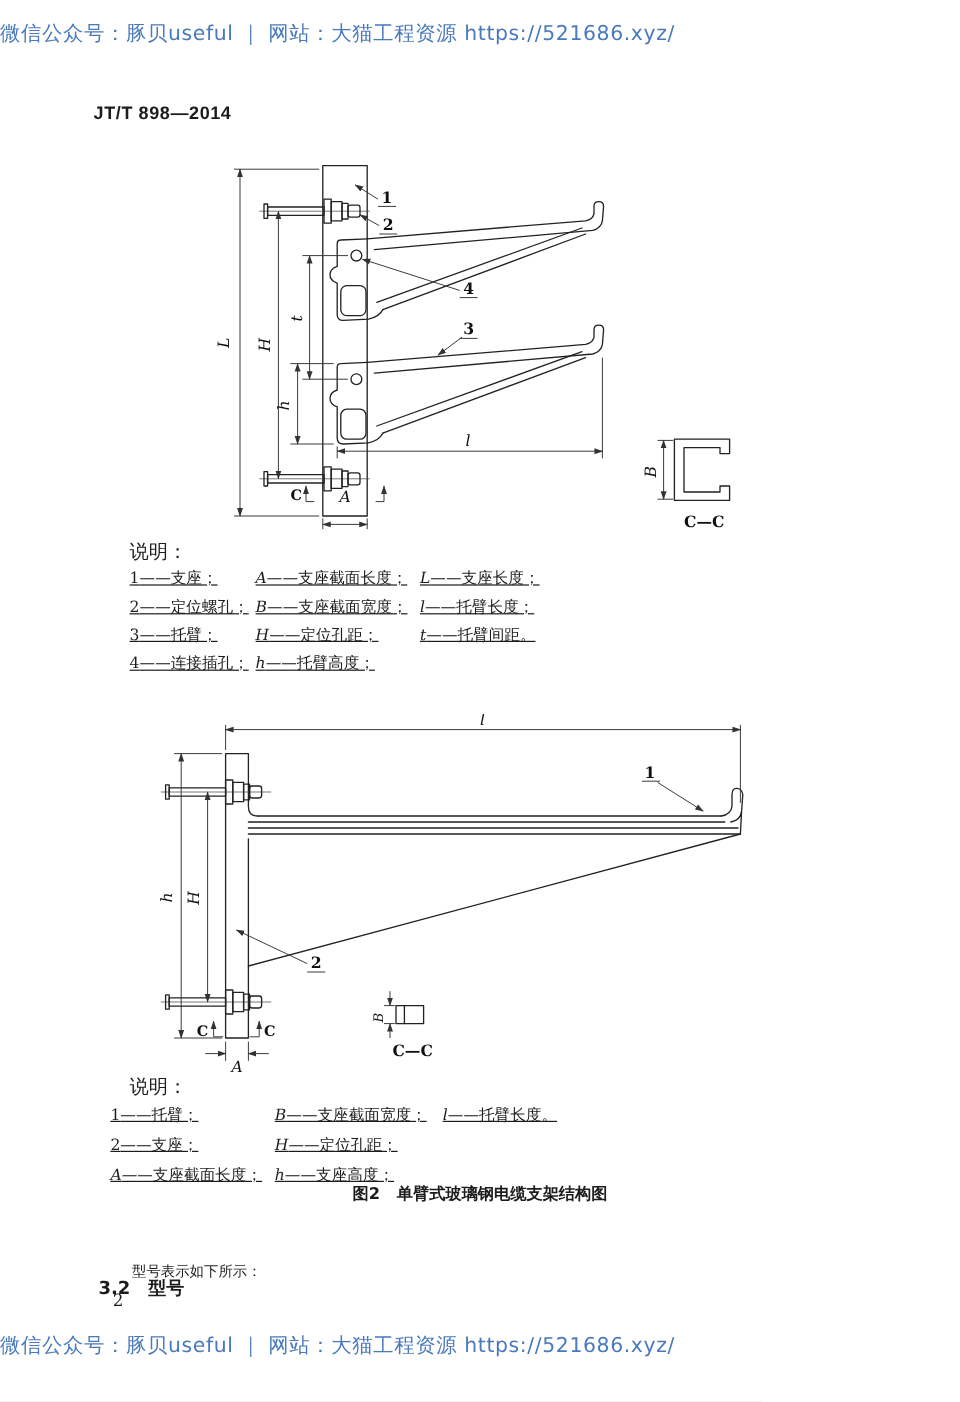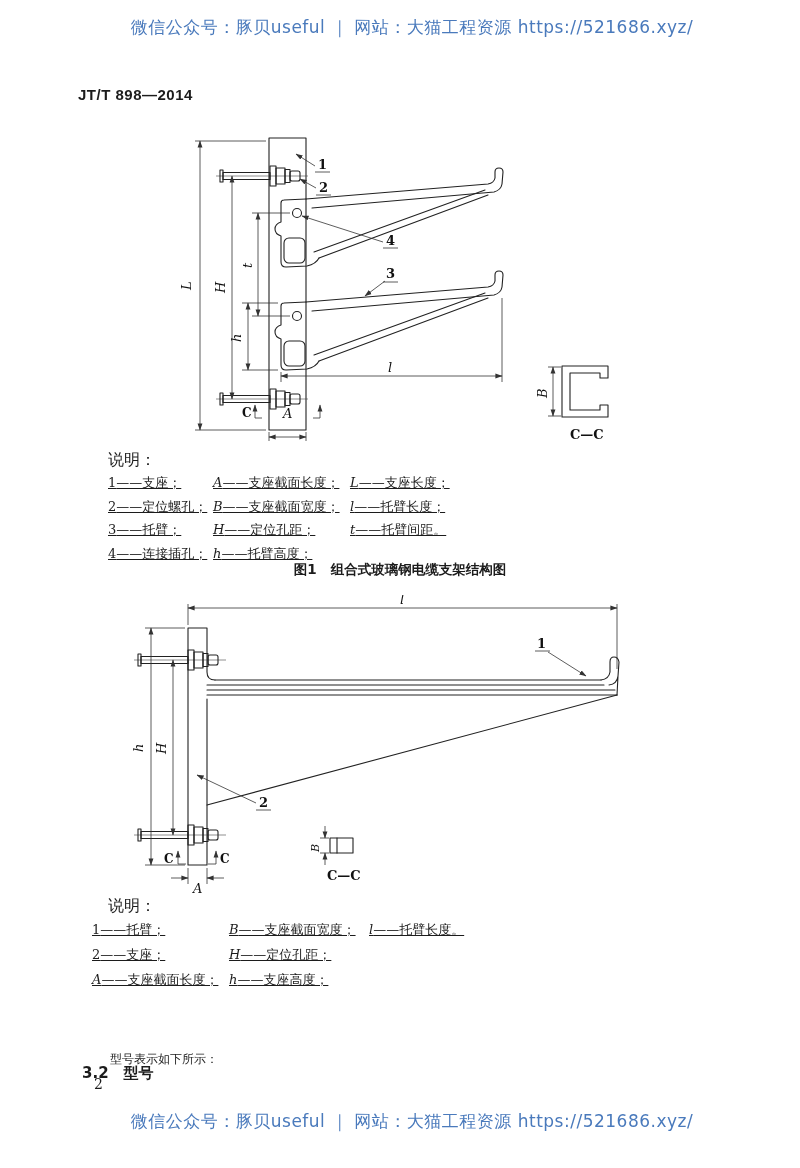--- a/index.html
+++ b/index.html
@@ -1,19 +1,19 @@
 <!DOCTYPE html>
 <html><head>
 <meta charset="utf-8">
 <style>
   html,body{margin:0;padding:0;background:#e8e8e8;}
   .page{position:relative;width:800px;height:1168px;margin:0 auto;background:#ffffff;overflow:hidden;
         font-family:"DejaVu Sans","Liberation Sans",sans-serif;color:#1c1c1c;}
   .abs{position:absolute;}
-  .watermark{width:736px;text-align:center;font-size:17px;letter-spacing:.5px;padding-left:44px;}
+  .watermark{width:736px;font-size:17px;letter-spacing:.5px;}
   .std-no{font-family:"Liberation Sans",sans-serif;font-weight:bold;font-size:15px;letter-spacing:.5px;text-align:right;}
   .legend-head{font-size:16px;}
   .legend{display:grid;font-size:13px;line-height:23.5px;white-space:nowrap;text-decoration:underline;}
   .legend.l1{grid-template-columns:105px 137px 1fr;}
   .legend.l2{grid-template-columns:137px 140px 1fr;line-height:25px;}
   .lg-cell .sym{font-family:"DejaVu Serif","Liberation Serif",serif;}
   .lg-cell .sym.it{font-style:italic;}
   .fig-caption{width:800px;text-align:center;font-weight:bold;font-size:13.5px;}
   .fig-caption .gap{display:inline-block;width:14px;}
   .sec-head{font-weight:bold;font-size:15px;}
@@ -161,23 +161,20 @@
       <div class="lg-cell"><span class="sym it">B</span>——支座截面宽度；</div>
       <div class="lg-cell"><span class="sym it">l</span>——托臂长度；</div>
       <div class="lg-cell"><span class="sym">3</span>——托臂；</div>
       <div class="lg-cell"><span class="sym it">H</span>——定位孔距；</div>
       <div class="lg-cell"><span class="sym it">t</span>——托臂间距。</div>
       <div class="lg-cell"><span class="sym">4</span>——连接插孔；</div>
       <div class="lg-cell"><span class="sym it">h</span>——托臂高度；</div>
       <div class="lg-cell"></div>
     </div>
 
-  <div class="abs fig-caption" style="top:561px;left:0;">
-    <span>图1</span><span class="gap"></span><span>组合式玻璃钢电缆支架结构图</span>
-  </div>
 
   <svg class="abs" style="top:595px;left:123px;" width="575" height="300" viewBox="0 0 575 300">
 
     <g>
       <path class="ln" d="M65,33 L84,33 M65,33 L65,270 L84,270 M84,33 L84,77 Q84,85 92,85 M84,104 L84,270"></path>
       <path class="ln" d="M92,85 L478,85"></path>
       <path class="ln" d="M84,90 L481,90 M84,95 L492,95 M84,100 L494,100"></path>
       <path class="ln" d="M478,85 Q486,84 487,77 L487,67 Q487,62 491,62 Q495,62 496,67 L495,81 Q494,89 486,90 M495,81 L494,100"></path>
       <line class="ln" x1="494" y1="100" x2="84" y2="210"></line>
     </g>
@@ -251,20 +248,23 @@
       <div class="lg-cell"><span class="sym it">B</span>——支座截面宽度；</div>
       <div class="lg-cell"><span class="sym it">l</span>——托臂长度。</div>
       <div class="lg-cell"><span class="sym">2</span>——支座；</div>
       <div class="lg-cell"><span class="sym it">H</span>——定位孔距；</div>
       <div class="lg-cell"></div>
       <div class="lg-cell"><span class="sym it">A</span>——支座截面长度；</div>
       <div class="lg-cell"><span class="sym it">h</span>——支座高度；</div>
       <div class="lg-cell"></div>
     </div>
 
+  <div class="abs fig-caption" style="top:986px;left:0;">
+    <span>图2</span><span class="gap"></span><span>单臂式玻璃钢电缆支架结构图</span>
+  </div>
 
   <div class="abs sec-head" style="top:1064px;left:82px;">
     <span>3.2</span><span class="gap"></span><span>型号</span>
   </div>
 
   <div class="abs para" style="top:1051px;left:110px;">型号表示如下所示：</div>
 
   <div class="abs pageno" style="top:1076px;left:94px;">2</div>
 
   <div class="abs watermark" style="top: 1110px; left: 0px; color: rgb(74, 122, 188);">微信公众号：豚贝useful ｜ 网站：大猫工程资源 https://521686.xyz/</div>

